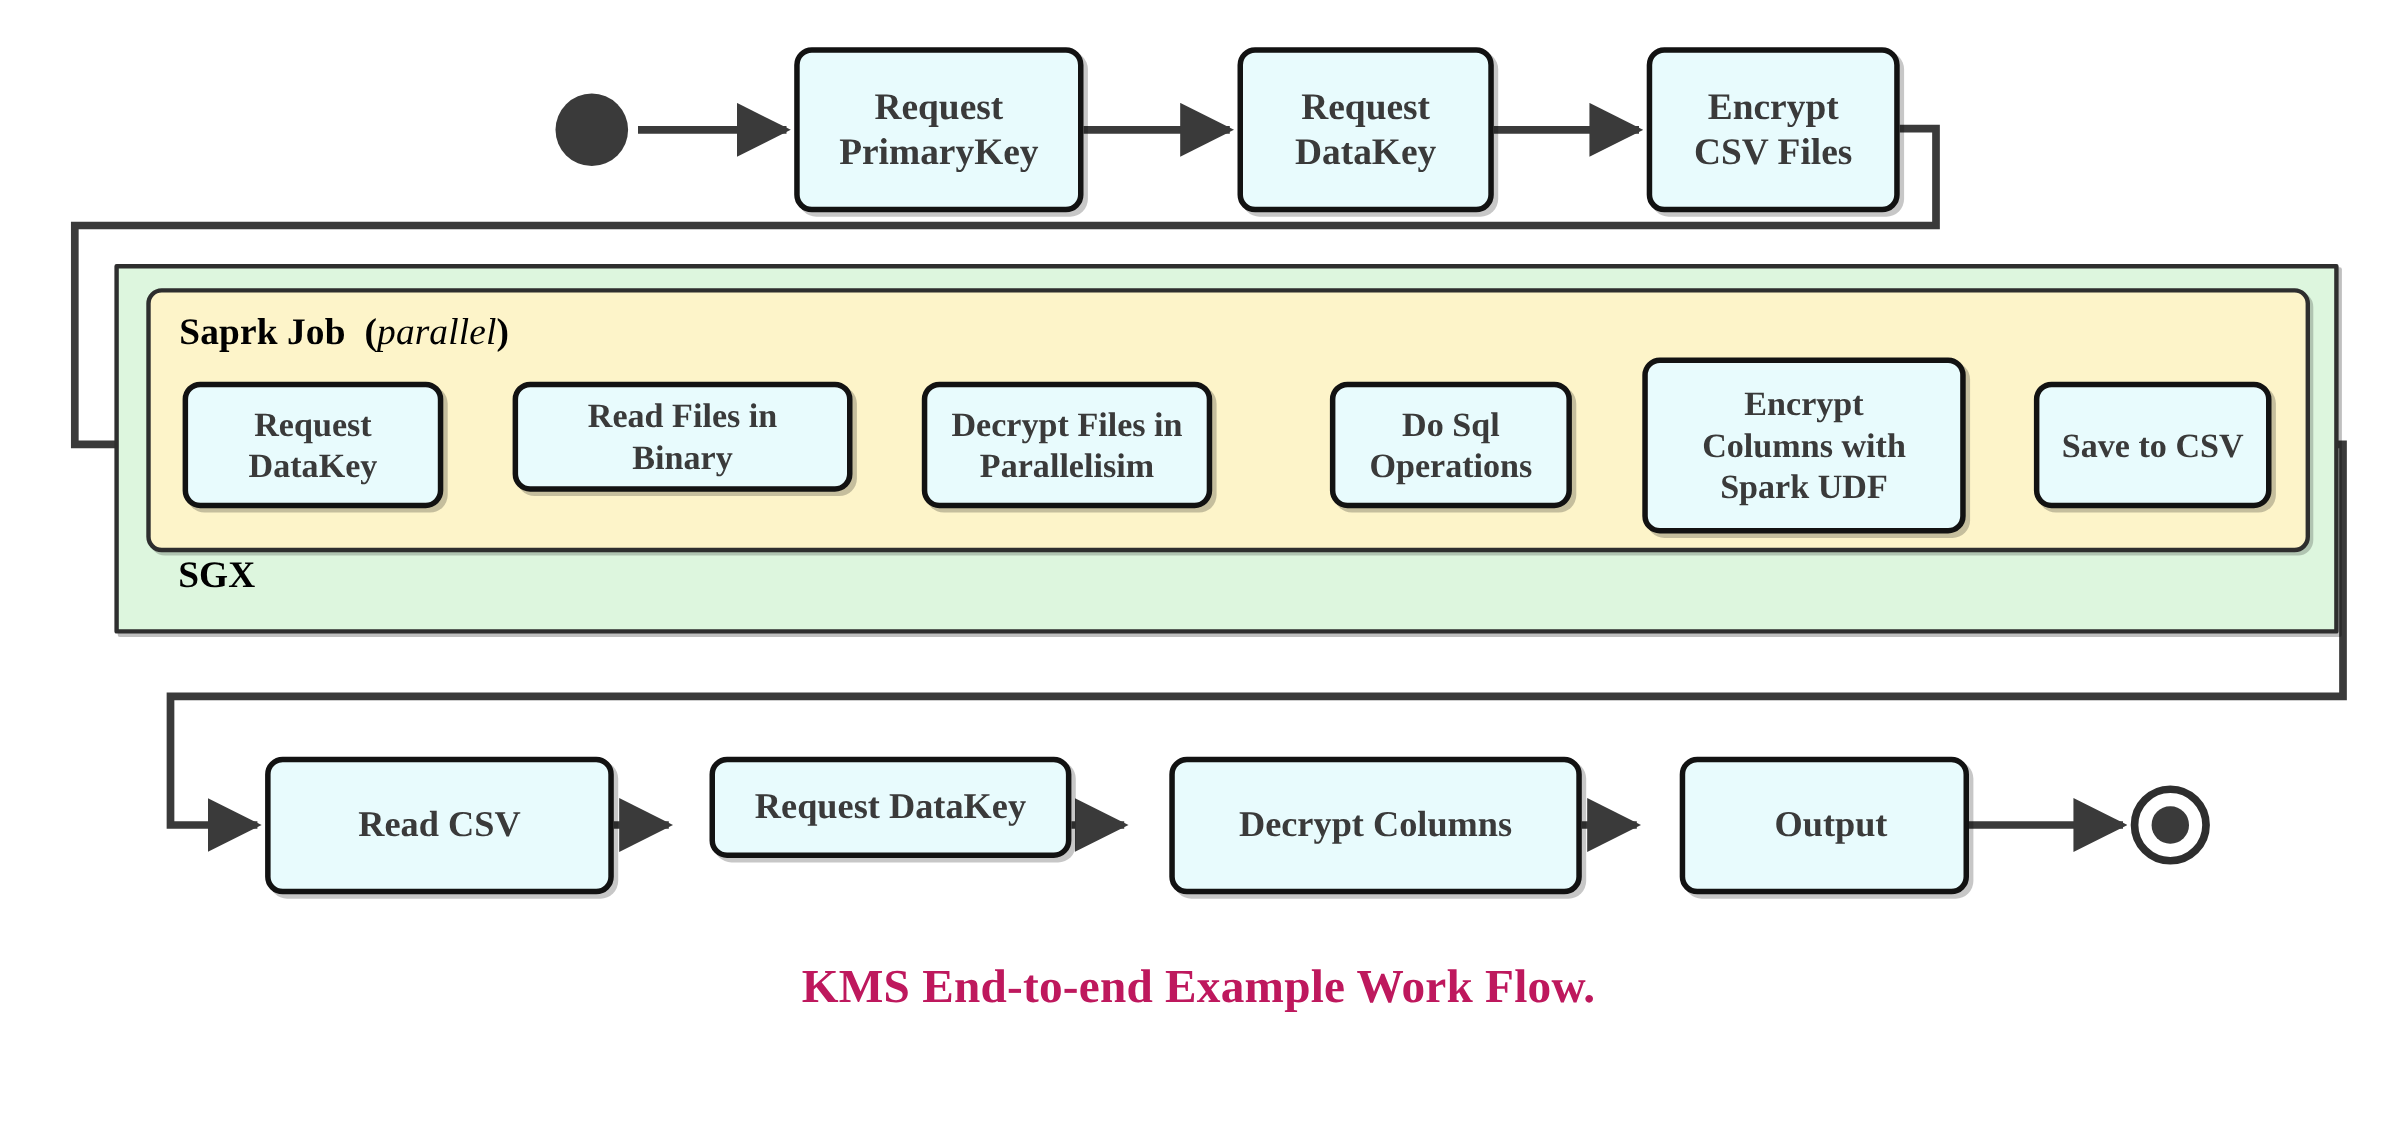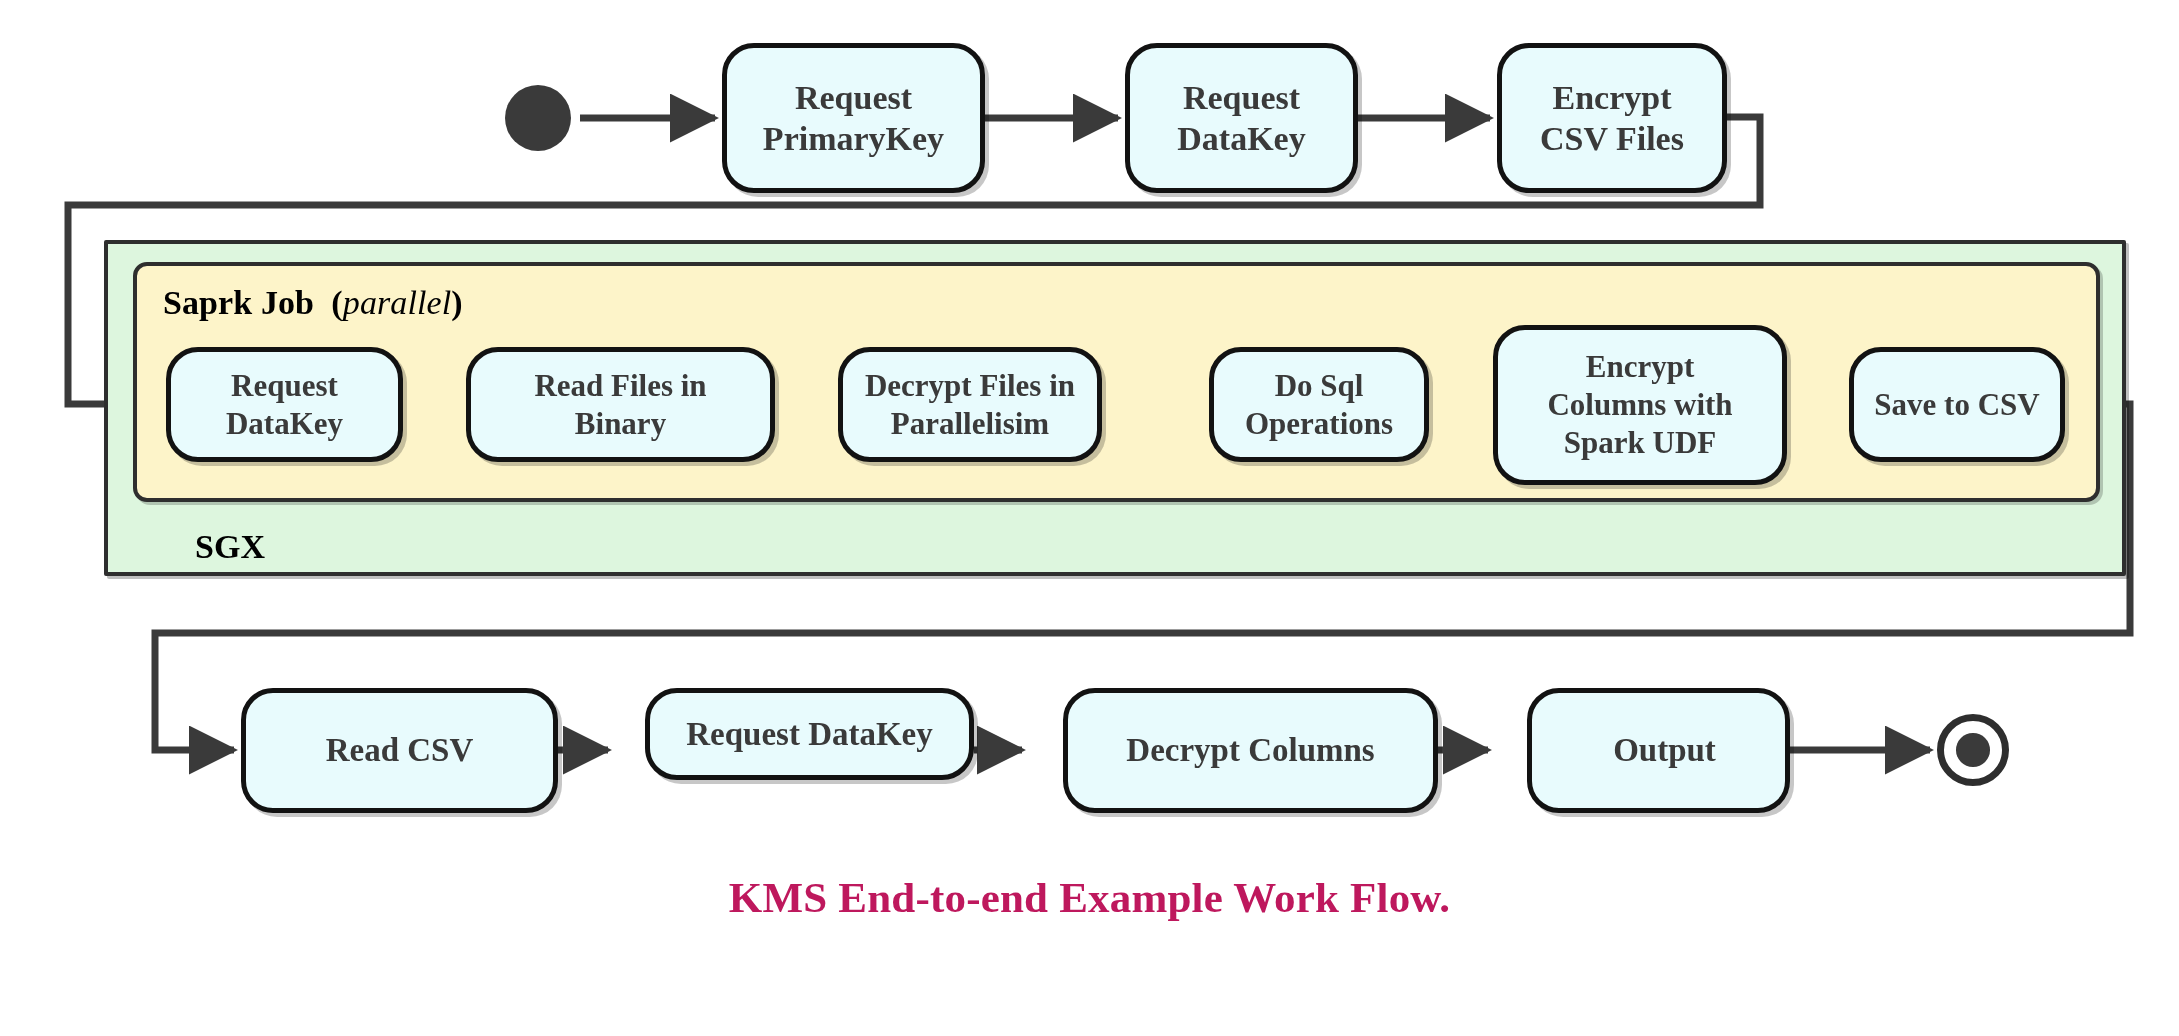--- a/index.html
+++ b/index.html
@@ -40,21 +40,21 @@
   }
   .region-label .paren{font-weight:bold;}
   .region-label .ital{font-style:italic;font-weight:normal;}
 
   
   .node{
     position:absolute;
     box-sizing:border-box;
     background:#e8fbfd;
     border:5px solid #121212;
-    border-radius:32px;
+    border-radius:16px;
     display:flex;
     align-items:center;
     justify-content:center;
     text-align:center;
     color:#3a3a3a;
     font-weight:bold;
     line-height:1.22;
     box-shadow:4px 4px 0 rgba(0,0,0,0.22);
     padding:2px 6px;
   }
@@ -145,36 +145,36 @@
   </div>
 
   <div class="node" style="left:1497px;top:43px;width:230px;height:150px;font-size:34px;">
     <div>
       <span>Encrypt</span>
       <span>CSV Files</span>
     </div>
   </div>
 
   <div class="region region-sgx" style="left:104px;top:240px;width:2022px;height:336px;"></div>
-  <div class="region-label" style="left:162px;top:528px;font-size:34px;margin-left:33px;">SGX</div>
+  <div class="region-label" style="left:162px;top:505px;font-size:34px;">SGX</div>
 
   <div class="region region-spark" style="left:133px;top:262px;width:1967px;height:240px;"></div>
   <div class="region-label" style="left:163px;top:284px;font-size:34px;">
     <span>Saprk Job</span>
     <span>&nbsp;</span><span class="paren">(</span><span class="ital">parallel</span><span class="paren">)</span>
   </div>
 
   <div class="node" style="left:166px;top:347px;width:237px;height:115px;font-size:31px;">
     <div>
       <span>Request</span>
       <span>DataKey</span>
     </div>
   </div>
 
-  <div class="node" style="left:466px;top:347px;width:309px;height:115px;font-size:31px;">
+  <div class="node" style="left:466px;top:347px;width:309px;height:100px;font-size:31px;">
     <div>
       <span>Read Files in</span>
       <span>Binary</span>
     </div>
   </div>
 
   <div class="node" style="left:838px;top:347px;width:264px;height:115px;font-size:31px;">
     <div>
       <span>Decrypt Files in</span>
       <span>Parallelisim</span>

